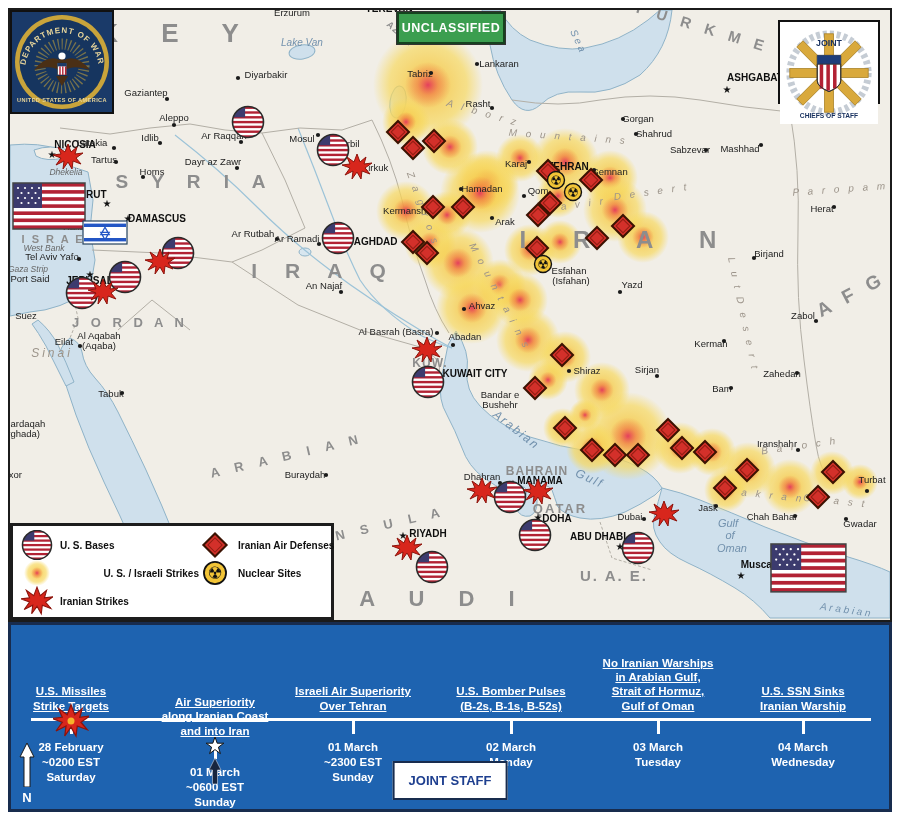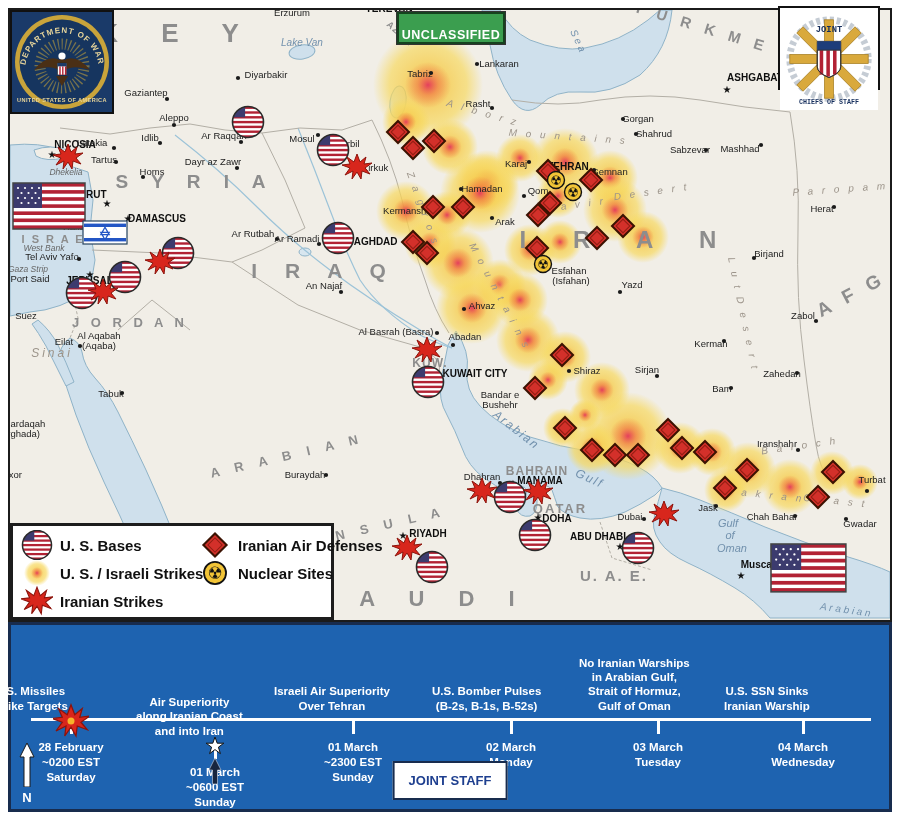--- a/index.html
+++ b/index.html
@@ -8,30 +8,30 @@
   #map-svg{position:absolute;left:0;top:0;}
   text.lb{font-family:"Liberation Sans",sans-serif;}
   .lb-country{fill:#8d8d8d;font-weight:bold;font-size:14px;}
   .lb-capital{fill:#0e0e0e;font-weight:bold;font-size:10px;}
   .lb-city{fill:#222;font-size:9.5px;}
   .lb-region{fill:#666;font-size:8.5px;font-style:italic;}
   .lb-water{fill:#7291ad;font-style:italic;font-size:10px;font-family:"DejaVu Serif",serif;}
   .lb-terrain{fill:#9c948a;font-style:italic;font-size:10px;font-family:"DejaVu Serif",serif;letter-spacing:3px;}
   .seal{position:absolute;background:#fff;border:2px solid #111;box-sizing:border-box;}
   #seal-left{left:10px;top:10px;width:104px;height:104px;}
-  #seal-right{left:778px;top:6px;width:102px;height:84px;font-family:Liberation Mono, monospace;}
-  .badge-unclassified{position:absolute;left:397px;top:12px;width:104px;height:28px;background:#3b9e4f;border:2px solid #16421f;box-shadow:0 0 0 1px #333;color:#fff;font-weight:bold;font-size:12.5px;letter-spacing:.5px;display:flex;align-items:flex-end;justify-content:center;z-index:5;}
+  #seal-right{left:778px;top:20px;width:102px;height:84px;}
+  .badge-unclassified{position:absolute;left:397px;top:12px;width:104px;height:28px;background:#3b9e4f;border:2px solid #16421f;box-shadow:0 0 0 1px #333;color:#fff;font-weight:bold;font-size:12.5px;letter-spacing:.5px;display:flex;align-items:center;justify-content:center;z-index:5;}
   .legend{position:absolute;left:10px;top:523px;width:324px;height:97px;background:#fff;border:3px solid #1d1d1d;box-sizing:border-box;padding:5px 2px 2px 8px;display:grid;grid-template-columns:178px 1fr;grid-auto-rows:28px;align-items:center;z-index:4;}
-  .legend-item{display:flex;align-items:center;gap:7px;font-weight:bold;font-size:15px;color:#101010;white-space:nowrap;}
+  .legend-item{display:flex;align-items:center;gap:7px;font-weight:bold;font-size:10px;color:#101010;white-space:nowrap;}
   .legend-item .ic{flex:0 0 auto;display:flex;align-items:center;justify-content:center;width:32px;}
   .timeline{position:absolute;left:8px;top:622px;width:884px;height:190px;background:#1e63b0;border:3px solid #182c4e;box-sizing:border-box;z-index:3;}
   .tl-title{position:absolute;top:6px;left:0;right:0;text-align:center;color:#fff;font-weight:bold;font-size:24px;}
   .tl-line{position:absolute;left:20px;right:18px;top:93px;height:3px;background:#fff;}
   .tl-ev{position:absolute;top:0;width:158px;margin-left:-79px;height:100%;}
-  .tl-label{position:absolute;top:30px;height:58px;left:0;right:0;display:flex;align-items:flex-end;text-align:center;color:#fff;font-weight:bold;font-size:11.5px;line-height:1.25;white-space:pre-line;}
+  .tl-label{position:absolute;top:30px;height:58px;left:0;right:0;display:flex;align-items:flex-end;justify-content:center;text-align:center;color:#fff;font-weight:bold;font-size:11.5px;line-height:1.25;white-space:pre-line;text-decoration:underline;}
   .tl-tick{position:absolute;top:96px;left:50%;margin-left:-1.5px;width:3px;height:13px;background:#fff;}
   .tl-date{position:absolute;top:115px;left:0;right:0;text-align:center;color:#fff;font-weight:bold;font-size:11.5px;line-height:1.3;white-space:pre-line;}
   .joint-staff{position:absolute;left:50%;bottom:9px;transform:translateX(-50%);background:#fff;border:2px solid #182c4e;color:#1e3f8f;font-weight:bold;font-size:13px;padding:10px 14px;}
   .north{position:absolute;left:7px;bottom:4px;color:#fff;font-weight:bold;font-size:13px;text-align:center;width:18px;}
 </style>
 </head>
 <body>
 
 <div class="canvas">
 

